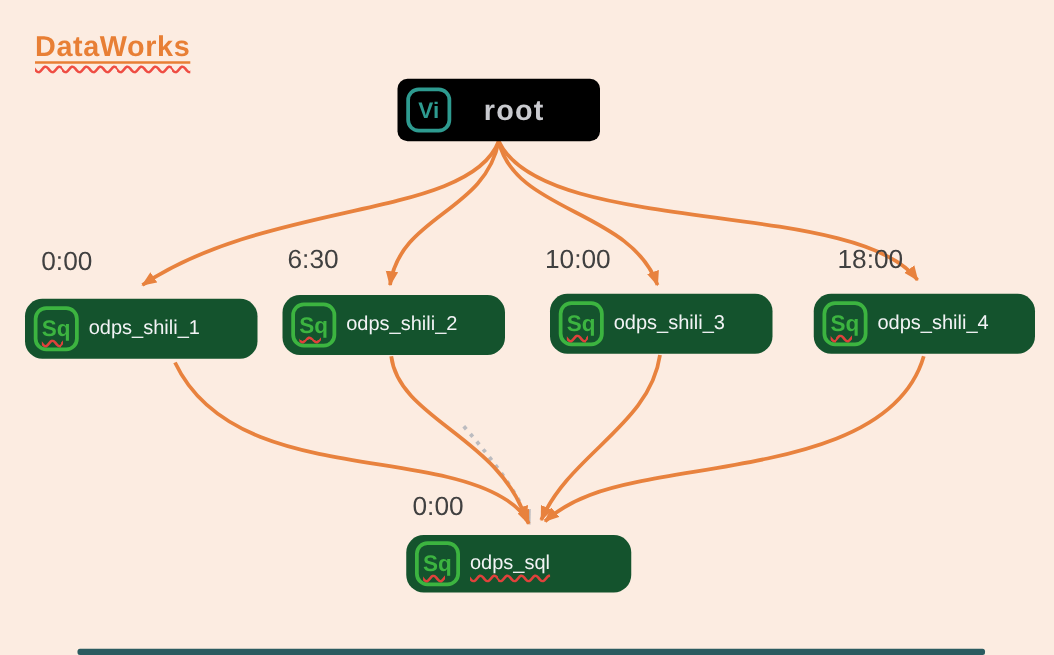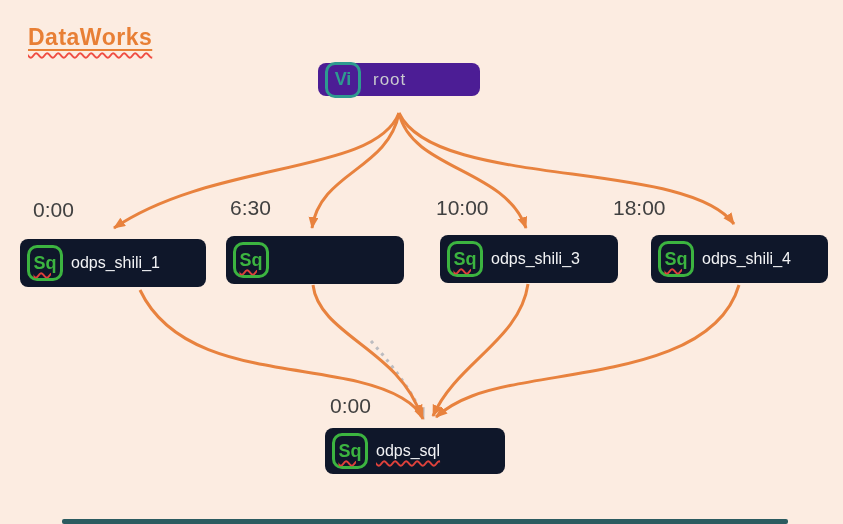--- a/index.html
+++ b/index.html
@@ -44,24 +44,24 @@
   .edge { fill: none; stroke: #e8823e; stroke-width: 3; }
   .edge-dotted { fill: none; stroke: #bcbcc0; stroke-width: 3; stroke-dasharray: 3 5; }
   .node {
     position: absolute;
     height: 48px;
     border-radius: 8px;
     display: flex;
     align-items: center;
     cursor: pointer;
   }
-  .node.task { background: #0f172a; }
+  .node.task { background: #14532d; border-radius: 14px; }
   .node.root-node {
-    background: #4c1d95;
-    height: 33px;
+    background: #000000;
+    height: 50px;
   }
   .badge {
     width: 36px;
     height: 36px;
     min-width: 36px;
     border-radius: 10px;
     margin-left: 7px;
     display: flex;
     align-items: center;
     justify-content: center;
@@ -87,23 +87,24 @@
     margin-left: 8px;
     white-space: nowrap;
   }
   .node-label.squig {
     text-decoration: underline wavy #e0413b;
     text-underline-offset: 4px;
     text-decoration-thickness: 2px;
   }
   .root-label {
     color: #c9cacf;
-    font-size: 17px;
-    margin-left: 12px;
+    font-size: 23px;
+    margin-left: 26px;
     letter-spacing: 1px;
+    font-weight: bold;
   }
   .time-label {
     position: absolute;
     font-size: 21px;
     color: #404040;
     white-space: nowrap;
   }
   .h-scrollbar {
     position: absolute;
     left: 62px;
@@ -149,34 +150,35 @@
   <div class="node root-node" style="left:318px; top:63px; width:162px;">
     <span class="badge teal">
       <span>Vi</span>
     </span>
     <span class="root-label">root</span>
   </div>
 
   <div class="time-label" style="left:33px; top:198px;">0:00</div>
   <div class="time-label" style="left:230px; top:196px;">6:30</div>
   <div class="time-label" style="left:436px; top:196px;">10:00</div>
-  <div class="time-label" style="left:613px; top:196px;">18:00</div>
+  <div class="time-label" style="left:670px; top:196px;">18:00</div>
   <div class="time-label" style="left:330px; top:394px;">0:00</div>
 
   <div class="node task" style="left:20px; top:239px; width:186px;">
     <span class="badge green">
       <span class="squig">Sq</span>
     </span>
     <span class="node-label">odps_shili_1</span>
   </div>
 
   <div class="node task" style="left:226px; top:236px; width:178px;">
     <span class="badge green">
       <span class="squig">Sq</span>
     </span>
+    <span class="node-label">odps_shili_2</span>
   </div>
 
   <div class="node task" style="left:440px; top:235px; width:178px;">
     <span class="badge green">
       <span class="squig">Sq</span>
     </span>
     <span class="node-label">odps_shili_3</span>
   </div>
 
   <div class="node task" style="left:651px; top:235px; width:177px;">

